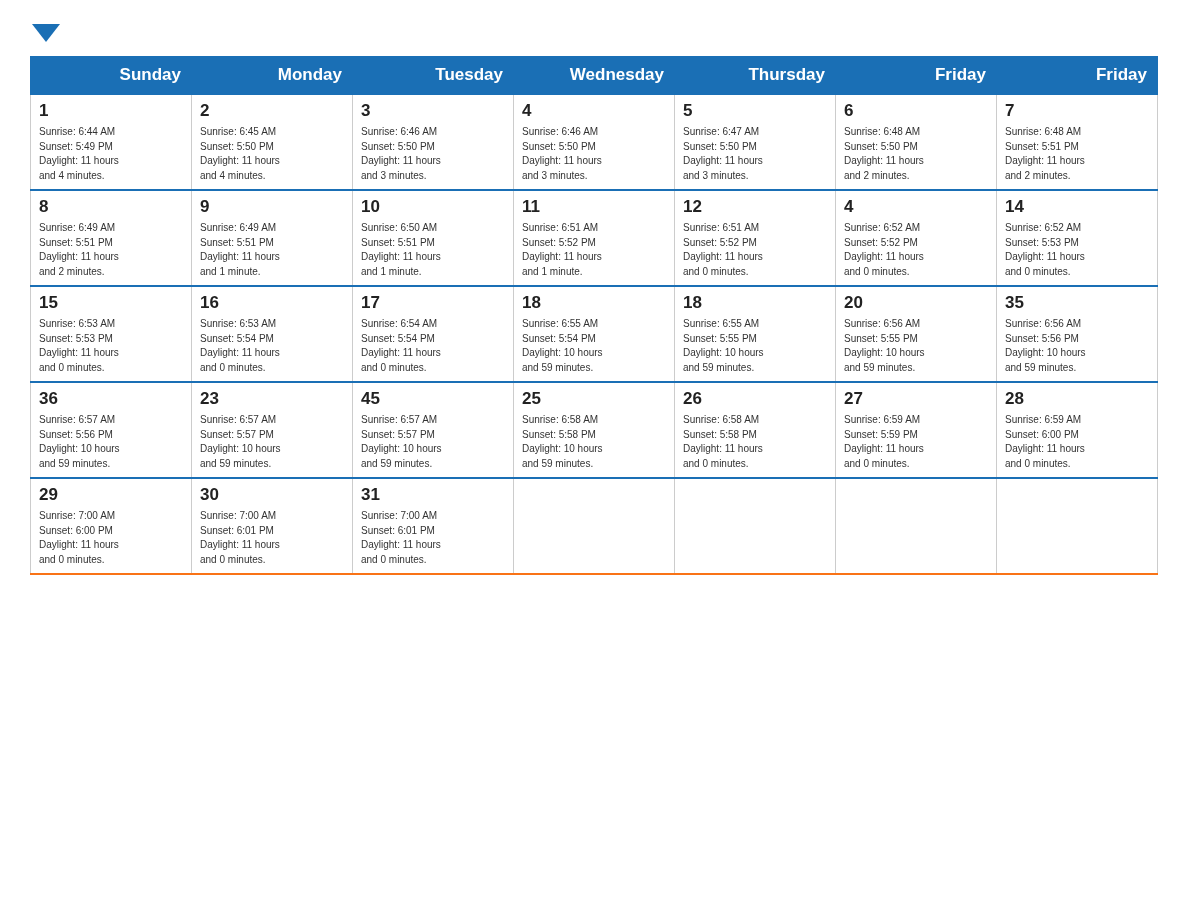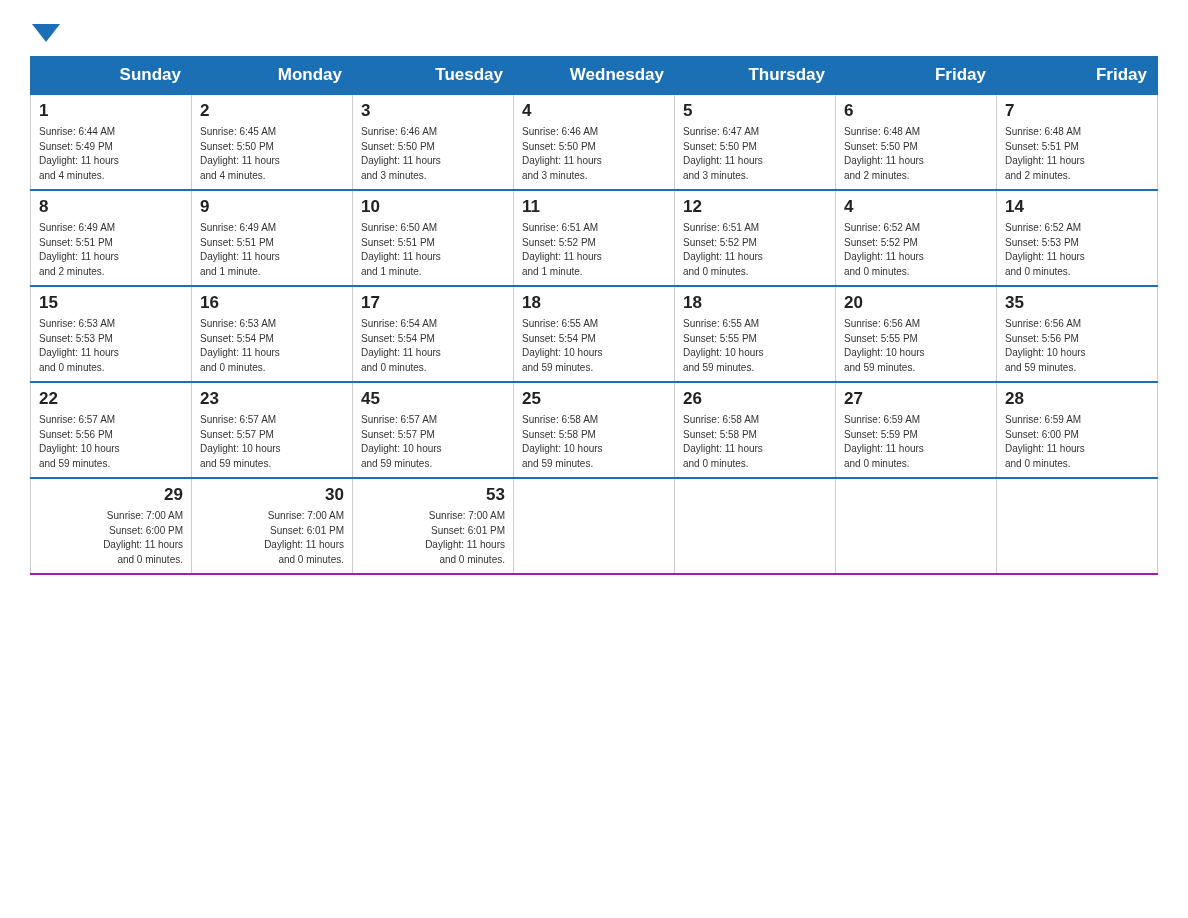--- a/index.html
+++ b/index.html
@@ -102,22 +102,21 @@
       background: #fff;
     }
     
     .calendar tbody tr td {
       border-top: 2px solid #1a6fb5;
       border-bottom: 1px solid #ddd;
       border-left: 1px solid #ccc;
       border-right: 1px solid #ccc;
     }
     .calendar tbody tr:last-child td {
-      border-bottom: 2px solid #a21caf;
-      text-align: right;
+      border-bottom: 2px solid #f97316;
     }
     .empty-cell {
       background: #fff;
     }
   </style>
 </head>
 <body>
 
 <div class="header">
   <div class="logo">
@@ -233,21 +232,21 @@
           <span class="day-num">20</span>
           <div class="day-info">Sunrise: 6:56 AM<br>Sunset: 5:55 PM<br>Daylight: 10 hours<br>and 59 minutes.</div>
         </td>
         <td>
           <span class="day-num">35</span>
           <div class="day-info">Sunrise: 6:56 AM<br>Sunset: 5:56 PM<br>Daylight: 10 hours<br>and 59 minutes.</div>
         </td>
       </tr>
       <tr>
         <td>
-          <span class="day-num">22</span>
+          <span class="day-num">36</span>
           <div class="day-info">Sunrise: 6:57 AM<br>Sunset: 5:56 PM<br>Daylight: 10 hours<br>and 59 minutes.</div>
         </td>
         <td>
           <span class="day-num">23</span>
           <div class="day-info">Sunrise: 6:57 AM<br>Sunset: 5:57 PM<br>Daylight: 10 hours<br>and 59 minutes.</div>
         </td>
         <td>
           <span class="day-num">45</span>
           <div class="day-info">Sunrise: 6:57 AM<br>Sunset: 5:57 PM<br>Daylight: 10 hours<br>and 59 minutes.</div>
         </td>
@@ -271,21 +270,21 @@
       <tr>
         <td>
           <span class="day-num">29</span>
           <div class="day-info">Sunrise: 7:00 AM<br>Sunset: 6:00 PM<br>Daylight: 11 hours<br>and 0 minutes.</div>
         </td>
         <td>
           <span class="day-num">30</span>
           <div class="day-info">Sunrise: 7:00 AM<br>Sunset: 6:01 PM<br>Daylight: 11 hours<br>and 0 minutes.</div>
         </td>
         <td>
-          <span class="day-num">53</span>
+          <span class="day-num">31</span>
           <div class="day-info">Sunrise: 7:00 AM<br>Sunset: 6:01 PM<br>Daylight: 11 hours<br>and 0 minutes.</div>
         </td>
         <td class="empty-cell"></td>
         <td class="empty-cell"></td>
         <td class="empty-cell"></td>
         <td class="empty-cell"></td>
       </tr>
     </tbody>
 </table>
 

